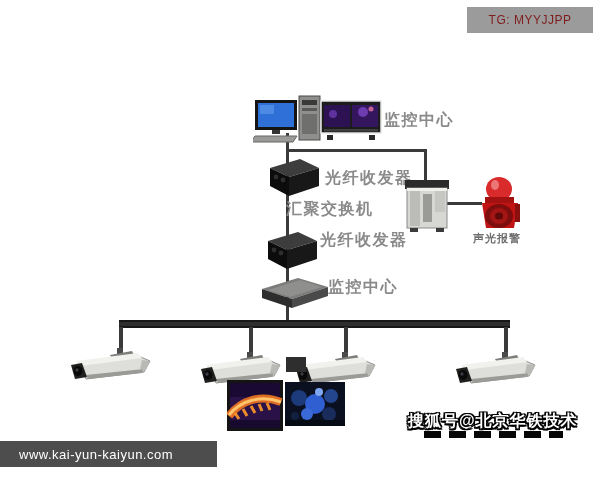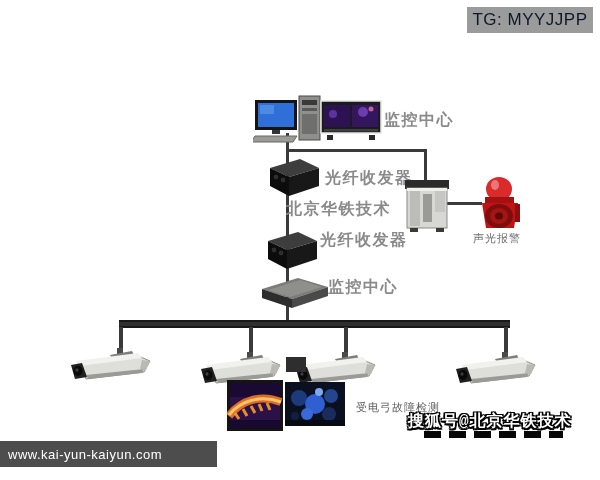--- a/index.html
+++ b/index.html
@@ -1,27 +1,27 @@
 <!DOCTYPE html>
 <html><head>
 <meta charset="utf-8">
 <style>
   html,body{margin:0;padding:0;}
   body{font-family:"Liberation Sans","DejaVu Sans",sans-serif;background:#fff;}
   #stage{position:relative;width:600px;height:480px;background:#fff;overflow:hidden;}
   .abs{position:absolute;}
   .line{background:#3a3a3a;}
   .lbl{font-size:16px;color:#8a8a8a;letter-spacing:1.5px;white-space:nowrap;filter:blur(.4px);font-weight:bold;}
-  .lbl-dark{font-size:11px;color:#5f5f5f;letter-spacing:1px;white-space:nowrap;filter:blur(.35px);font-weight:normal;}
-  #tg-badge{left:467px;top:7px;width:126px;height:26px;background:#9b9b9b;color:#0f172a;
-    display:flex;align-items:center;justify-content:center;font-size:17px;letter-spacing:.5px;}
+  .lbl-dark{font-size:11px;color:#5f5f5f;letter-spacing:1px;white-space:nowrap;filter:blur(.35px);font-weight:bold;}
+  #tg-badge{left:467px;top:7px;width:126px;height:26px;background:#9b9b9b;color:#7f1d1d;
+    display:flex;align-items:center;justify-content:center;font-size:12px;letter-spacing:.5px;}
   #site-bar{left:0;top:441px;width:217px;height:26px;background:#4d4d4d;color:#fff;
-    display:flex;align-items:center;padding-left:8px;font-size:13px;letter-spacing:.5px;box-sizing:border-box;}
+    display:flex;align-items:center;padding-left:19px;font-size:13px;letter-spacing:.5px;box-sizing:border-box;}
   #sohu{left:408px;top:411px;font-size:16px;font-weight:bold;color:#fff;letter-spacing:1px;white-space:nowrap;
-    text-shadow:-1.5px -1.5px 0 #000,1.5px -1.5px 0 #000,-1.5px 1.5px 0 #000,1.5px 1.5px 0 #000,0 -1.5px 0 #000,0 1.5px 0 #000,-1.5px 0 0 #000,1.5px 0 0 #000;font-family:Liberation Mono, monospace;}
+    text-shadow:-1.5px -1.5px 0 #000,1.5px -1.5px 0 #000,-1.5px 1.5px 0 #000,1.5px 1.5px 0 #000,0 -1.5px 0 #000,0 1.5px 0 #000,-1.5px 0 0 #000,1.5px 0 0 #000;}
   .dash{position:absolute;top:0;width:17px;height:7px;background:#060606;}
   .bus{left:119px;top:320px;width:391px;height:4px;background:#2f2f2f;border-top:2px solid #181818;border-bottom:2px solid #181818;}
 </style>
 </head>
 <body>
 
 <div id="stage">
 
   <div class="abs line" style="left:286px;top:133px;width:3px;height:190px;"></div>
   <div class="abs line" style="left:287px;top:149px;width:140px;height:3px;"></div>
@@ -57,21 +57,21 @@
 
   <svg class="abs" style="left:262px;top:155px;" width="60" height="46" viewBox="0 0 60 46">
     <polygon points="8,13 38,4 57,13 27,22" fill="#3d3d3d"></polygon>
     <polygon points="8,13 27,22 27,41 8,31" fill="#0c0c0c"></polygon>
     <polygon points="27,22 57,13 57,31 27,41" fill="#181818"></polygon>
     <circle cx="14" cy="22" r="2.4" fill="#2e2e2e"></circle>
     <circle cx="21" cy="25" r="2.4" fill="#2e2e2e"></circle>
   </svg>
   <div class="abs lbl" style="left:325px;top:168px;">光纤收发器</div>
 
-  <div class="abs lbl" style="left:286px;top:199px;">北京华铁技术</div>
+  <div class="abs lbl" style="left:286px;top:199px;">汇聚交换机</div>
 
   <svg class="abs" style="left:260px;top:228px;" width="60" height="46" viewBox="0 0 60 46">
     <polygon points="8,13 38,4 57,13 27,22" fill="#3d3d3d"></polygon>
     <polygon points="8,13 27,22 27,41 8,31" fill="#0c0c0c"></polygon>
     <polygon points="27,22 57,13 57,31 27,41" fill="#181818"></polygon>
     <circle cx="14" cy="22" r="2.4" fill="#2e2e2e"></circle>
     <circle cx="21" cy="25" r="2.4" fill="#2e2e2e"></circle>
   </svg>
   <div class="abs lbl" style="left:320px;top:230px;">光纤收发器</div>
 
@@ -174,21 +174,20 @@
     <rect x="0" y="0" width="60" height="44" fill="#0a1020"></rect>
     <circle cx="14" cy="16" r="8" fill="#1d3a7a"></circle>
     <circle cx="30" cy="22" r="10" fill="#2f5fd0"></circle>
     <circle cx="46" cy="14" r="7" fill="#24468f"></circle>
     <circle cx="22" cy="32" r="6" fill="#3a6ad8"></circle>
     <circle cx="44" cy="32" r="7" fill="#1a2c5c"></circle>
     <circle cx="34" cy="10" r="4" fill="#7fa6f0"></circle>
     <circle cx="10" cy="34" r="4" fill="#11203f"></circle>
     <rect x="0" y="38" width="60" height="6" fill="#060a14"></rect>
   </svg>
-  <div class="abs lbl-dark" style="left:356px;top:400px;">受电弓故障检测</div>
 
   <div class="abs" id="tg-badge">
     <span>TG: MYYJJPP</span>
   </div>
 
   <div class="abs" id="sohu">搜狐号@北京华铁技术</div>
   <div class="abs" style="left:424px;top:431px;width:140px;height:7px;">
     <div class="dash" style="left:0;"></div>
     <div class="dash" style="left:25px;"></div>
     <div class="dash" style="left:50px;"></div>

